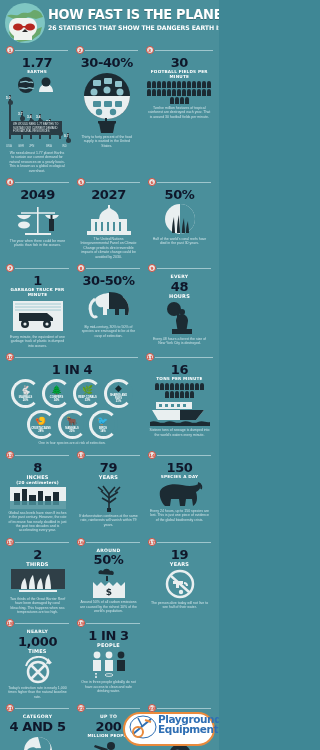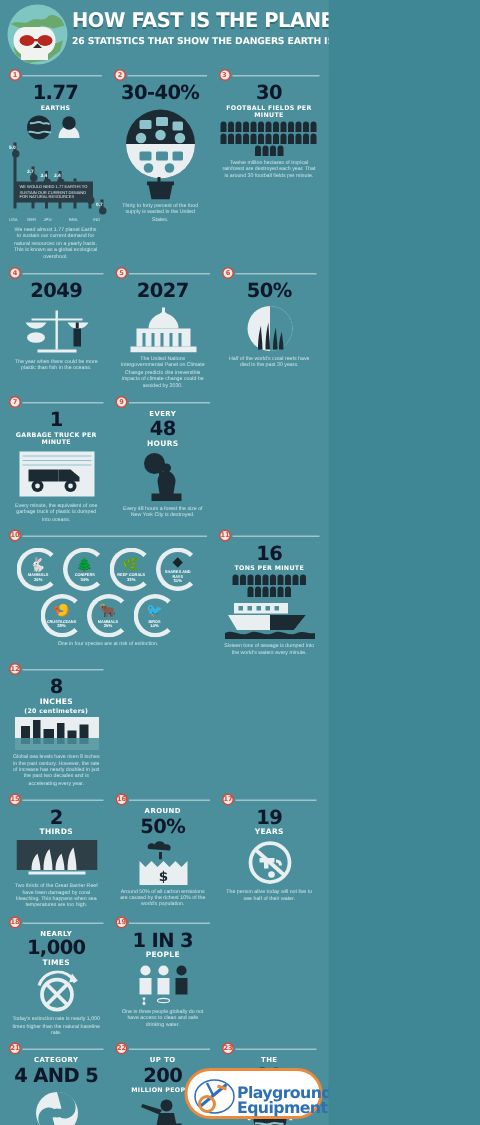--- a/index.html
+++ b/index.html
@@ -123,21 +123,21 @@
     position:relative;
   }
   .circ .glyph { font-size:9px; line-height:9px; color:#16252c; }
   .circ .cname { font-size:2.6px; color:#ffffff; font-weight:bold; line-height:3px; margin-top:1px; }
   .circ .cpct { font-size:2.8px; color:#ffffff; font-weight:bold; line-height:3px; }
   .logo-box {
     position:absolute; right:4px; bottom:4px;
     width:92px; height:34px;
     background:#ffffff; border:2px solid #e98a3c;
     border-radius:17px;
-    display:flex; align-items:flex-end; padding-left:4px;
+    display:flex; align-items:flex-start; padding-left:4px;
   }
   .logo-mark { width:28px; height:26px; flex:none; }
   .logo-txt { line-height:10px; margin-left:1px; }
   .logo-l1 { color:#2f6fb4; font-weight:bold; font-size:10.5px;
              font-family:"DejaVu Sans", sans-serif; letter-spacing:-0.4px; }
   .logo-l2 { color:#2f6fb4; font-weight:bold; font-size:10.5px;
              font-family:"DejaVu Sans", sans-serif; letter-spacing:-0.4px; }
   .logo-l2 i { color:#e98a3c; font-style:normal; }
 
   .barchart { position:relative; height:62px; width:138px; margin:1px auto 0; }
@@ -379,20 +379,33 @@
           <circle cx="14" cy="25" r="1.6" fill="#e9eff0"></circle>
           <circle cx="36" cy="25" r="1.6" fill="#e9eff0"></circle>
           <g stroke="#8fc3cc" stroke-width="0.8">
               <path d="M4 5h46M4 8h46M4 11h46"></path>
             </g>
         </svg>
         <div class="desc">Every minute, the equivalent of one garbage truck of plastic is dumped into oceans.</div>
       </div>
       <div class="cell c3">
         <div class="badge-row">
+            <div class="badge">8</div>
+            <div class="rule"></div>
+          </div>
+        <div class="stat-num">30-50%</div>
+        <svg class="art" width="56" height="34" viewBox="0 0 56 34">
+          <path d="M14 10c6 -7 20 -8 28 -2 6 5 7 13 5 18l-3 0 0 -6 -6 0 0 6 -4 0 0 -6 -8 0 0 6 -4 0 0 -8c-4 1 -7 -1 -8 -8z" fill="#e9eff0"></path>
+          <path d="M28 3c8 0 14 3 14 5 6 5 7 13 5 18l-3 0 0 -6 -6 0 0 6 -4 0 0 -6 -6 0z" fill="#1c2b33"></path>
+          <path d="M14 10c-4 3 -6 8 -4 14 1 4 4 5 6 3" fill="none" stroke="#e9eff0" stroke-width="3"></path>
+        </svg>
+        <div class="desc">By mid-century, 30% to 50% of species are envisaged to be at the cusp of extinction.</div>
+      </div>
+      <div class="cell c3">
+        <div class="badge-row">
             <div class="badge">9</div>
             <div class="rule"></div>
           </div>
         <div class="pre-lbl">EVERY</div>
         <div class="stat-num">48</div>
         <div class="stat-lbl">HOURS</div>
         <svg class="art" width="40" height="34" viewBox="0 0 40 34">
           <circle cx="14" cy="8" r="7" fill="#1c2b33"></circle>
           <rect x="17" y="8" width="2.5" height="12" fill="#1c2b33"></rect>
           <path d="M16 20c0 -4 3 -7 6 -7s6 3 6 7l-2 12h-8z" fill="#1c2b33"></path>
@@ -405,20 +418,21 @@
         <div class="desc">Every 48 hours a forest the size of New York City is destroyed.</div>
       </div>
     </div>
 
     <div class="row">
       <div class="cell" style="width:140px;">
         <div class="badge-row">
             <div class="badge">10</div>
             <div class="rule"></div>
           </div>
+        <div class="stat-num">1 IN 4</div>
         <div class="circ-wrap">
           <div class="circ">
             <span class="glyph">🐇</span>
             <span class="cname">MAMMALS</span>
             <span class="cpct">26%</span>
           </div>
           <div class="circ">
             <span class="glyph">🌲</span>
             <span class="cname">CONIFERS</span>
             <span class="cpct">34%</span>
@@ -508,20 +522,49 @@
             <rect x="4" y="6" width="6" height="12"></rect>
               <rect x="12" y="2" width="5" height="16"></rect>
             <rect x="19" y="8" width="7" height="10"></rect>
               <rect x="28" y="4" width="5" height="14"></rect>
             <rect x="35" y="9" width="6" height="9"></rect>
               <rect x="43" y="5" width="6" height="13"></rect>
           </g>
           <rect x="0" y="14" width="56" height="8" fill="#4a8f9b" opacity="0.85"></rect>
         </svg>
         <div class="desc">Global sea levels have risen 8 inches in the past century. However, the rate of increase has nearly doubled in just the past two decades and is accelerating every year.</div>
+      </div>
+      <div class="cell c3">
+        <div class="badge-row">
+            <div class="badge">13</div>
+            <div class="rule"></div>
+          </div>
+        <div class="stat-num">79</div>
+        <div class="stat-lbl">YEARS</div>
+        <svg class="art" width="40" height="30" viewBox="0 0 40 30">
+          <g stroke="#1c2b33" fill="none" stroke-width="1.6">
+            <path d="M20 30V12"></path>
+            <path d="M20 16l-8 -7M20 16l9 -6M20 12l-6 -8M20 12l6 -7M14 9l-5 -4M26 10l5 -5M20 20l-7 -4M20 21l7 -5"></path>
+          </g>
+          <rect x="18" y="26" width="4" height="4" fill="#1c2b33"></rect>
+        </svg>
+        <div class="desc">If deforestation continues at the same rate, rainforests will vanish within 79 years.</div>
+      </div>
+      <div class="cell c3">
+        <div class="badge-row">
+            <div class="badge">14</div>
+            <div class="rule"></div>
+          </div>
+        <div class="stat-num">150</div>
+        <div class="stat-lbl tiny">SPECIES A DAY</div>
+        <svg class="art" width="52" height="26" viewBox="0 0 52 26">
+          <path d="M6 10c3 -6 12 -8 22 -6 8 2 14 1 18 -2 2 3 0 7 -4 9 2 6 1 12 -3 14l-1 -7 -6 0 -1 7 -5 0 -1 -7 -8 0 -1 7 -5 0c-4 -4 -6 -10 -5 -15z" fill="#1c2b33"></path>
+          <path d="M44 2c3 1 4 4 3 6" fill="none" stroke="#1c2b33" stroke-width="2"></path>
+        </svg>
+        <div class="desc">Every 24 hours, up to 150 species are lost. This is just one piece of evidence of the global biodiversity crisis.</div>
       </div>
     </div>
 
     <div class="row">
       <div class="cell c3">
         <div class="badge-row">
             <div class="badge">15</div>
             <div class="rule"></div>
           </div>
         <div class="stat-num">2</div>

